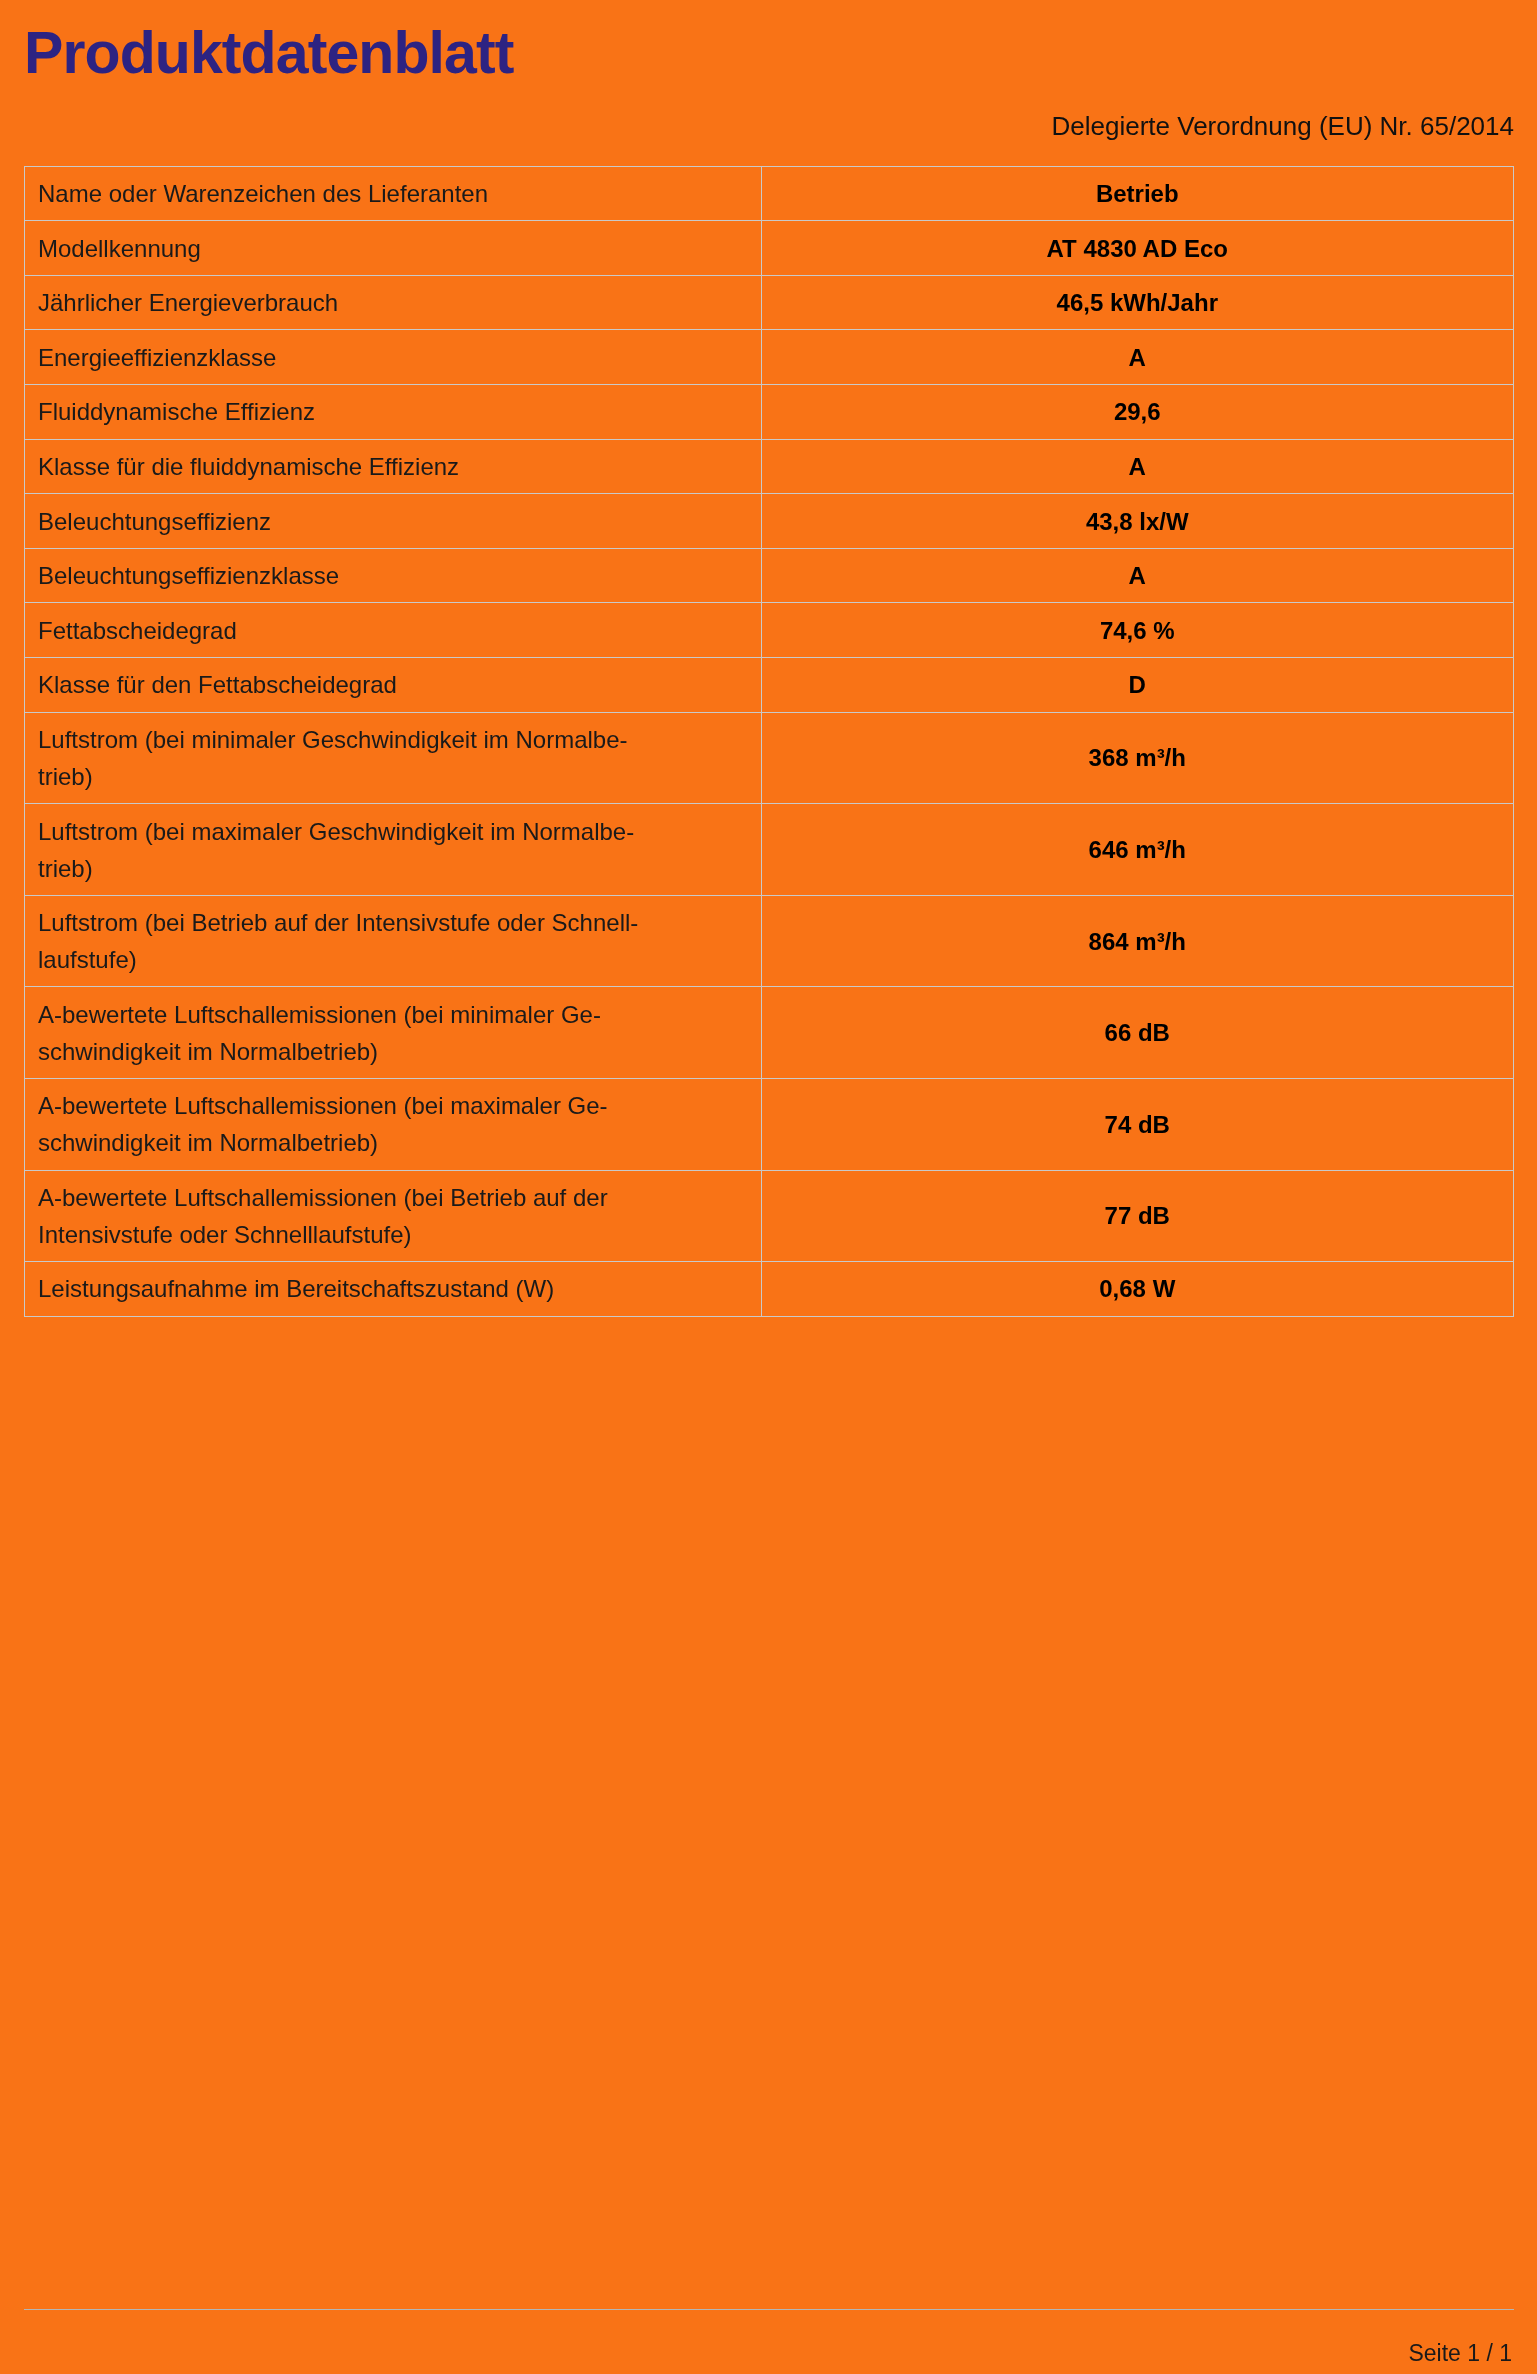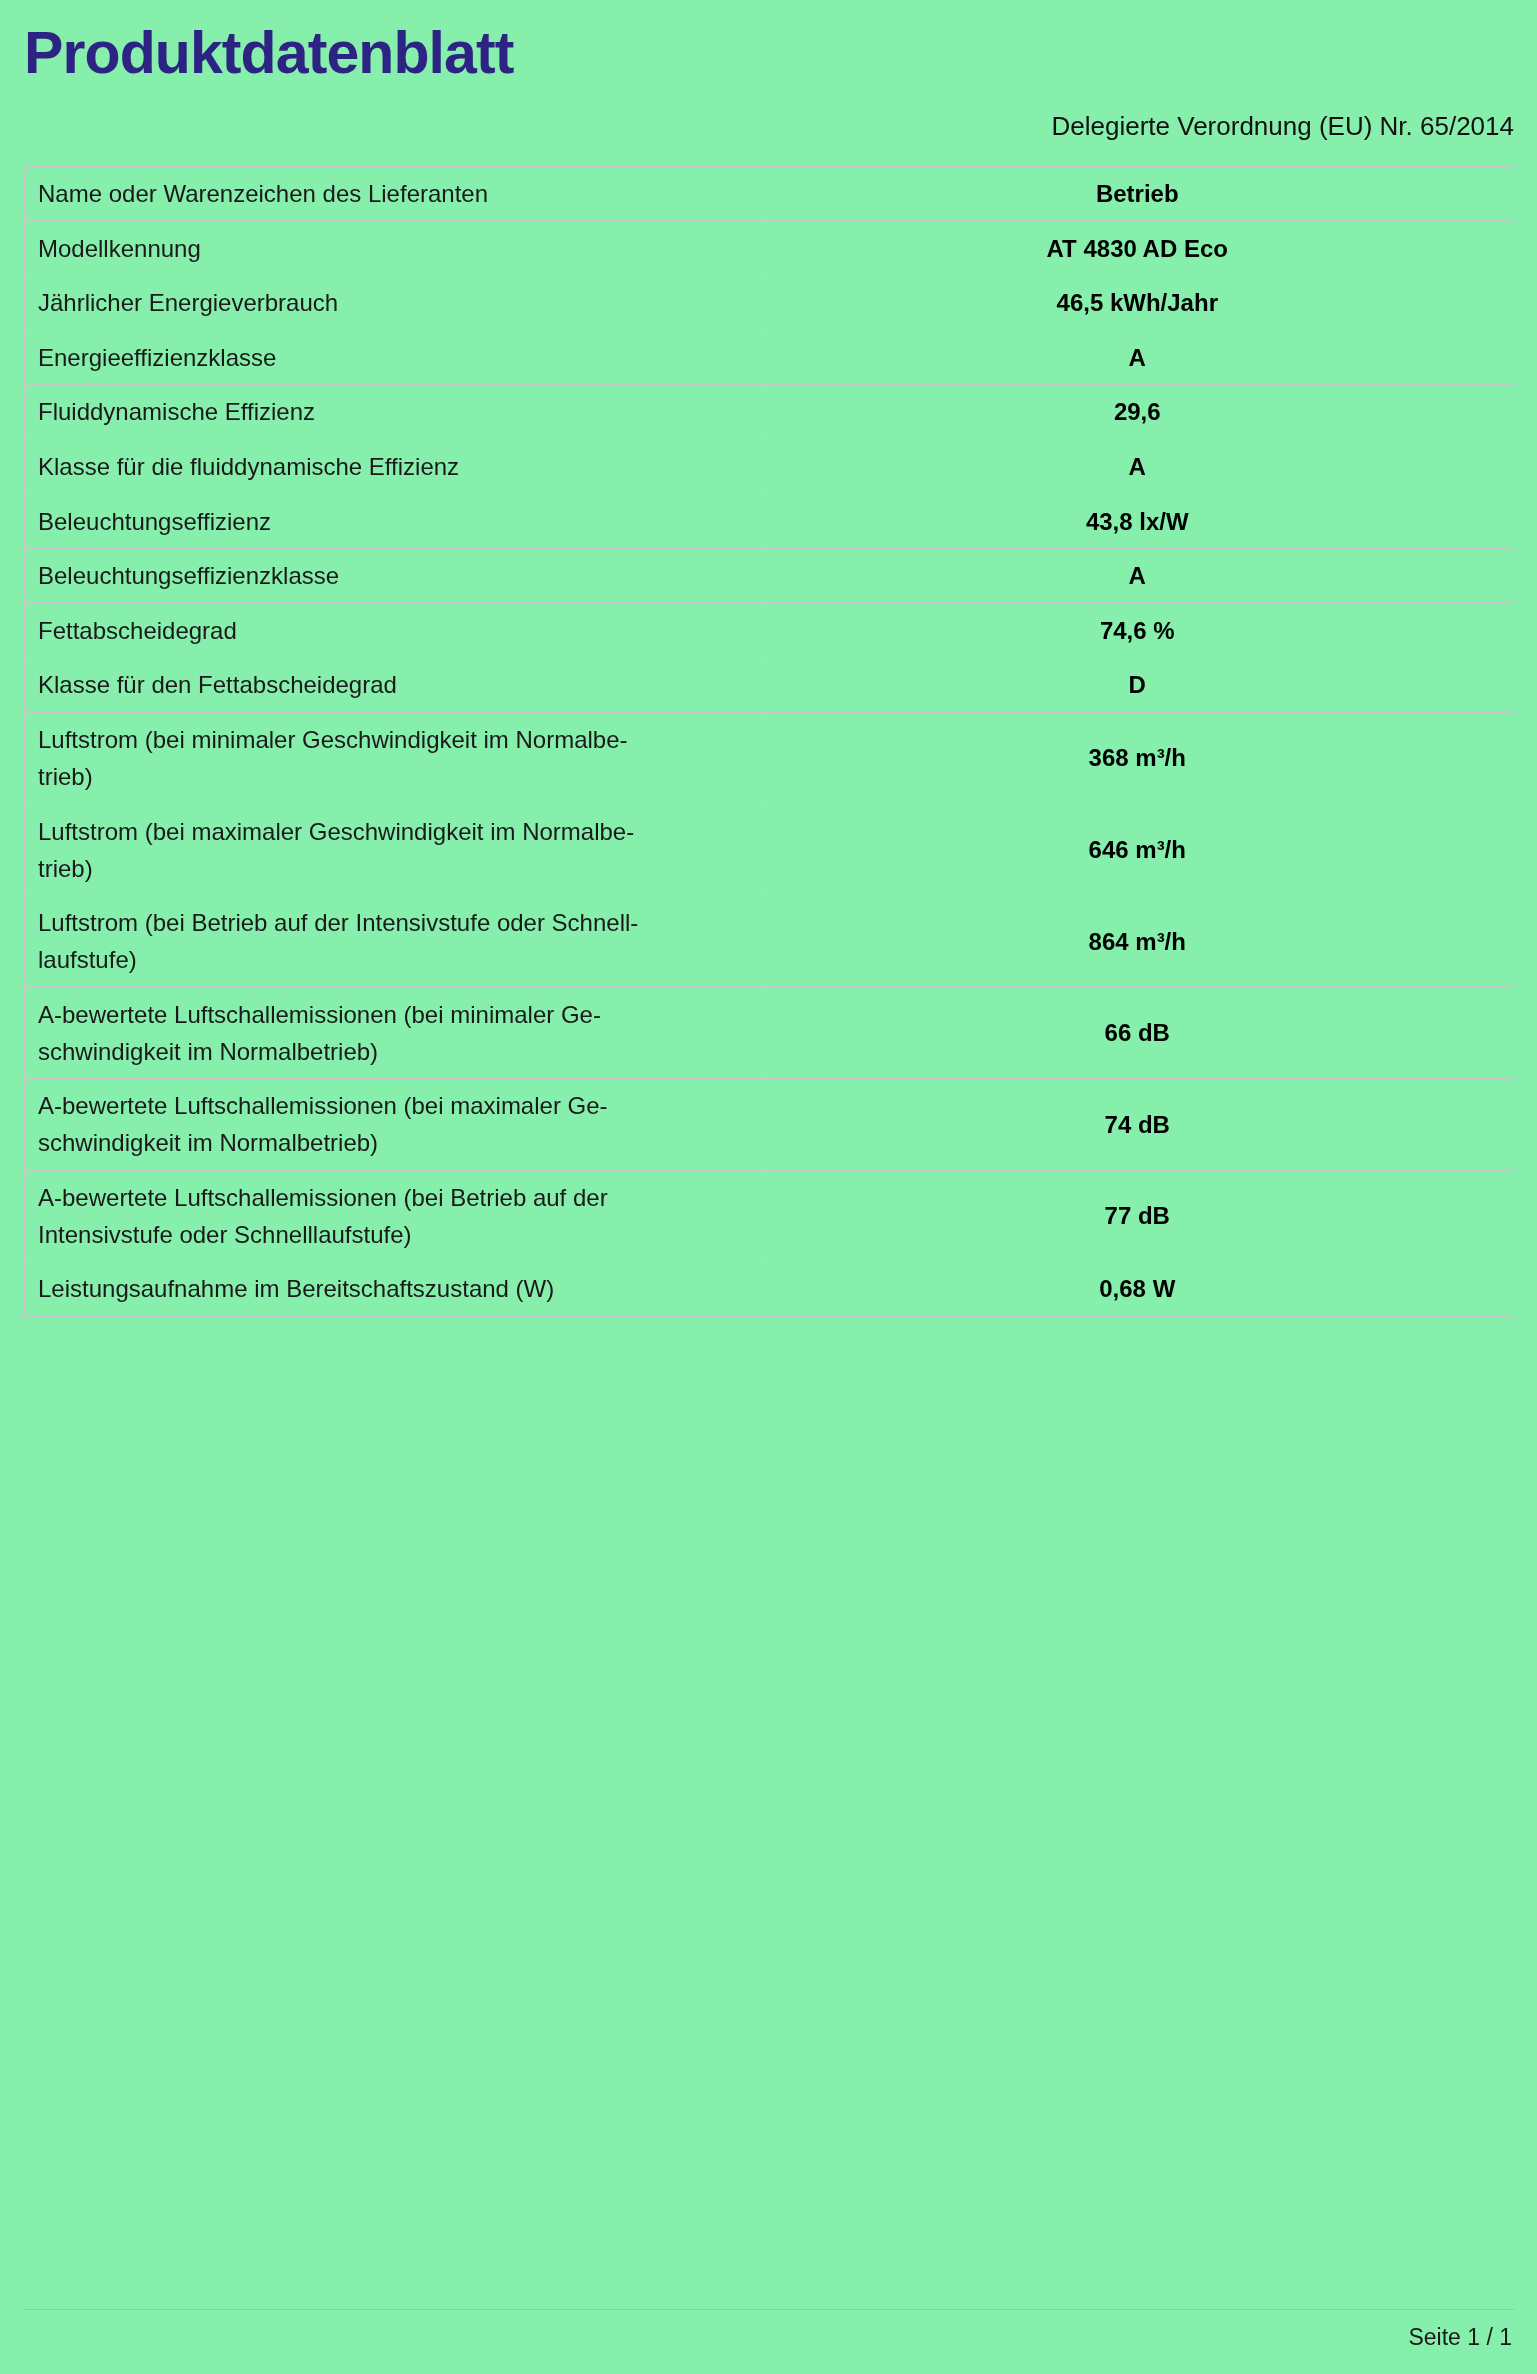--- a/index.html
+++ b/index.html
@@ -2,21 +2,21 @@
 <html lang="de" style="font-size:15px"><head>
 <meta charset="utf-8">
 <style>
   * { box-sizing: border-box; margin: 0; padding: 0; }
   html, body { background: #ffffff; }
   .page {
     position: relative;
     width: 1538px;
     height: 2375px;
     margin: 0 auto;
-    background: #86efac;
+    background: #f97316;
     font-family: "Liberation Sans", sans-serif;
     color: #1a1a1a;
     overflow: hidden;
   }
   .content { padding: 15px 24px 0 24px; }
   .title {
     font-size: 59px;
     font-weight: 700;
     color: #2d2382;
     letter-spacing: -0.9px;
@@ -63,21 +63,21 @@
   .footer-line {
     position: absolute;
     left: 24px;
     right: 24px;
     bottom: 65px;
     border-top: 0.9px solid #b5b5b5;
   }
   .footer-text {
     position: absolute;
     right: 26px;
-    bottom: 24px;
+    bottom: 8px;
     font-size: 23px;
     color: #1a1a1a;
   }
 </style>
 </head>
 <body>
 
 <div class="page">
   <div class="content">
 

